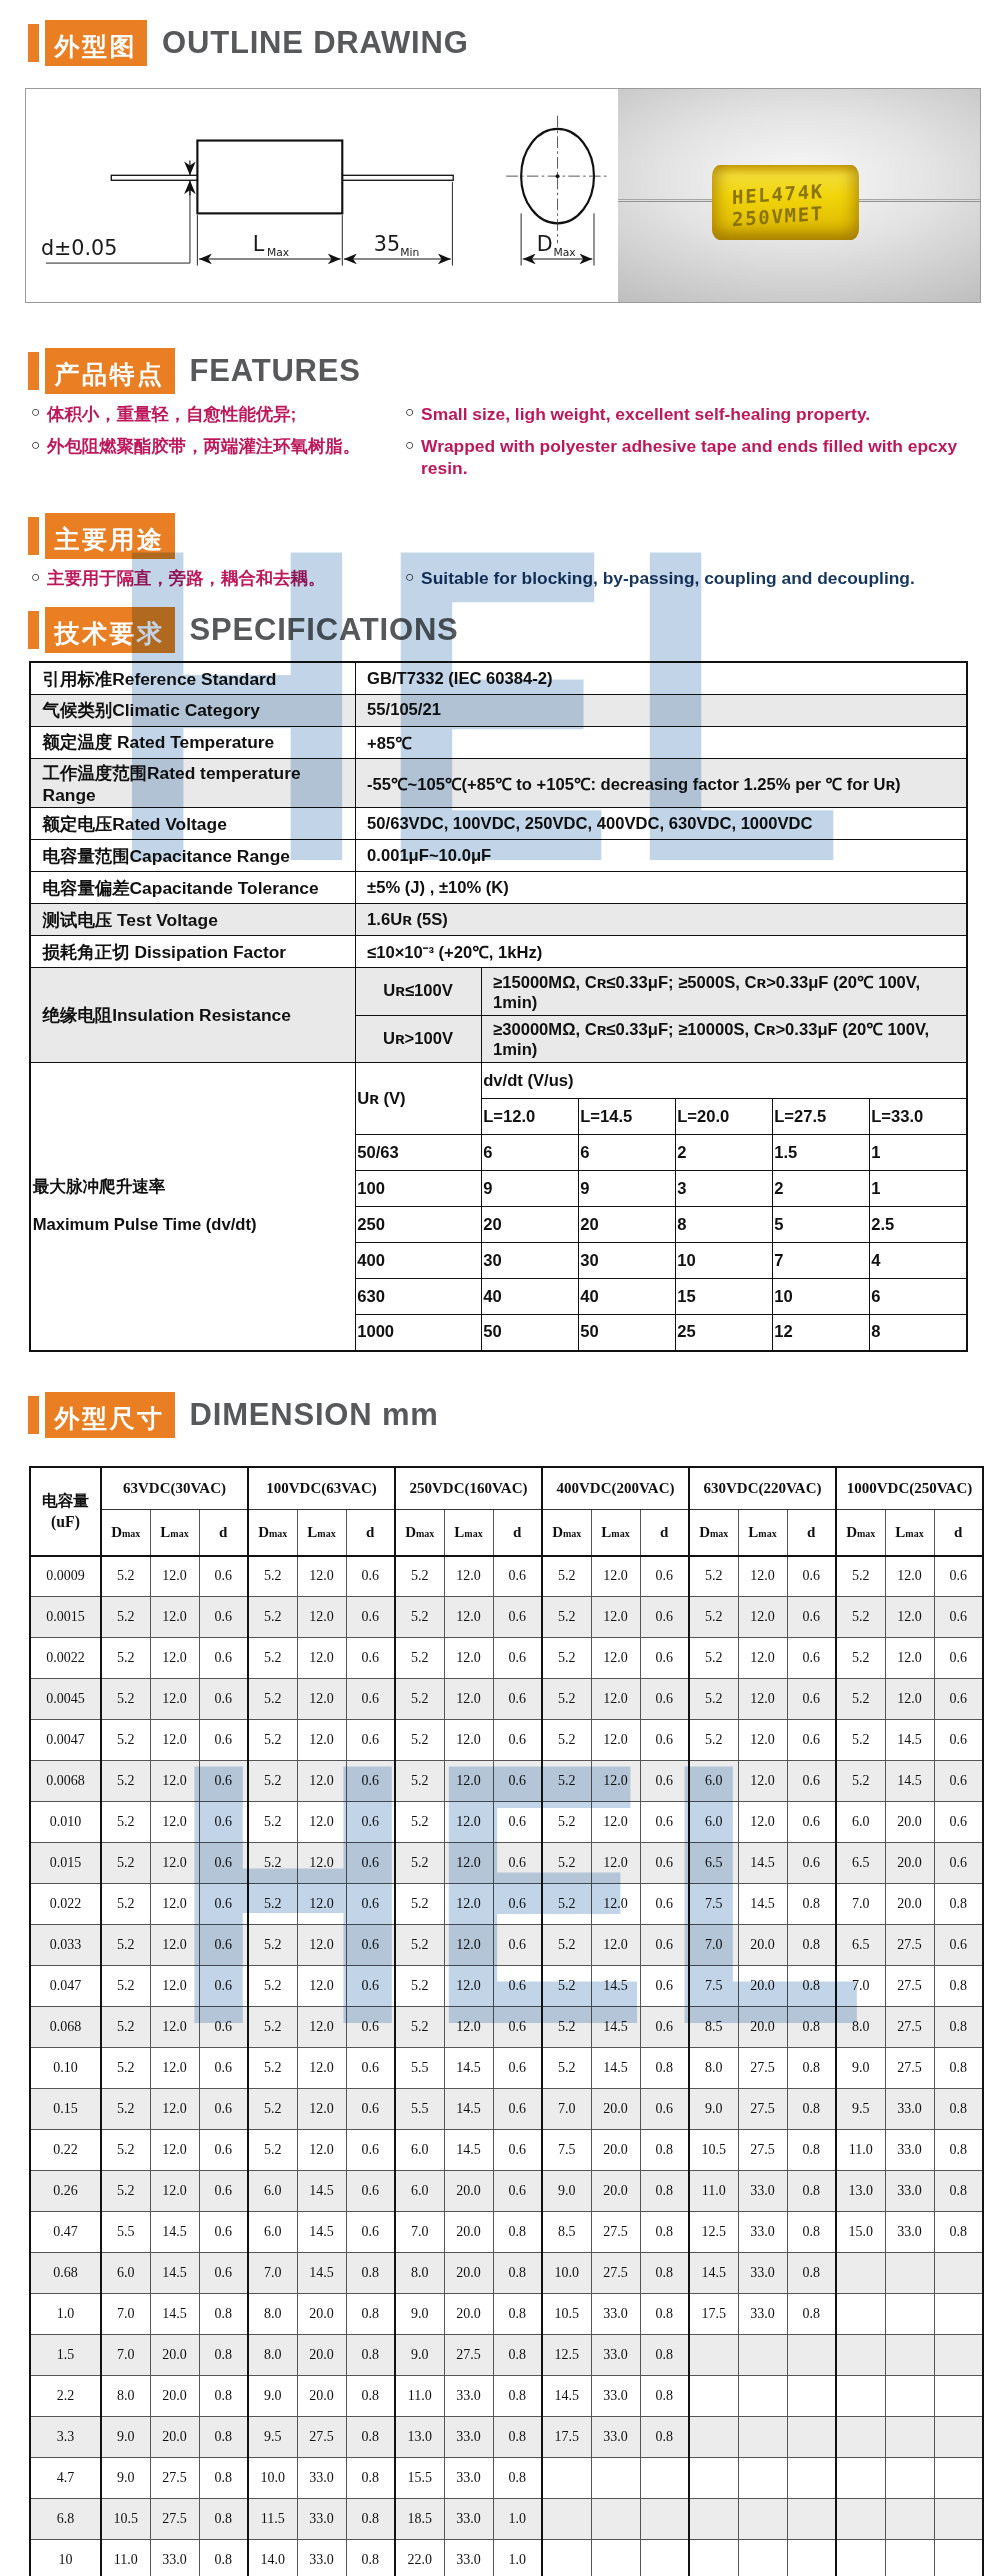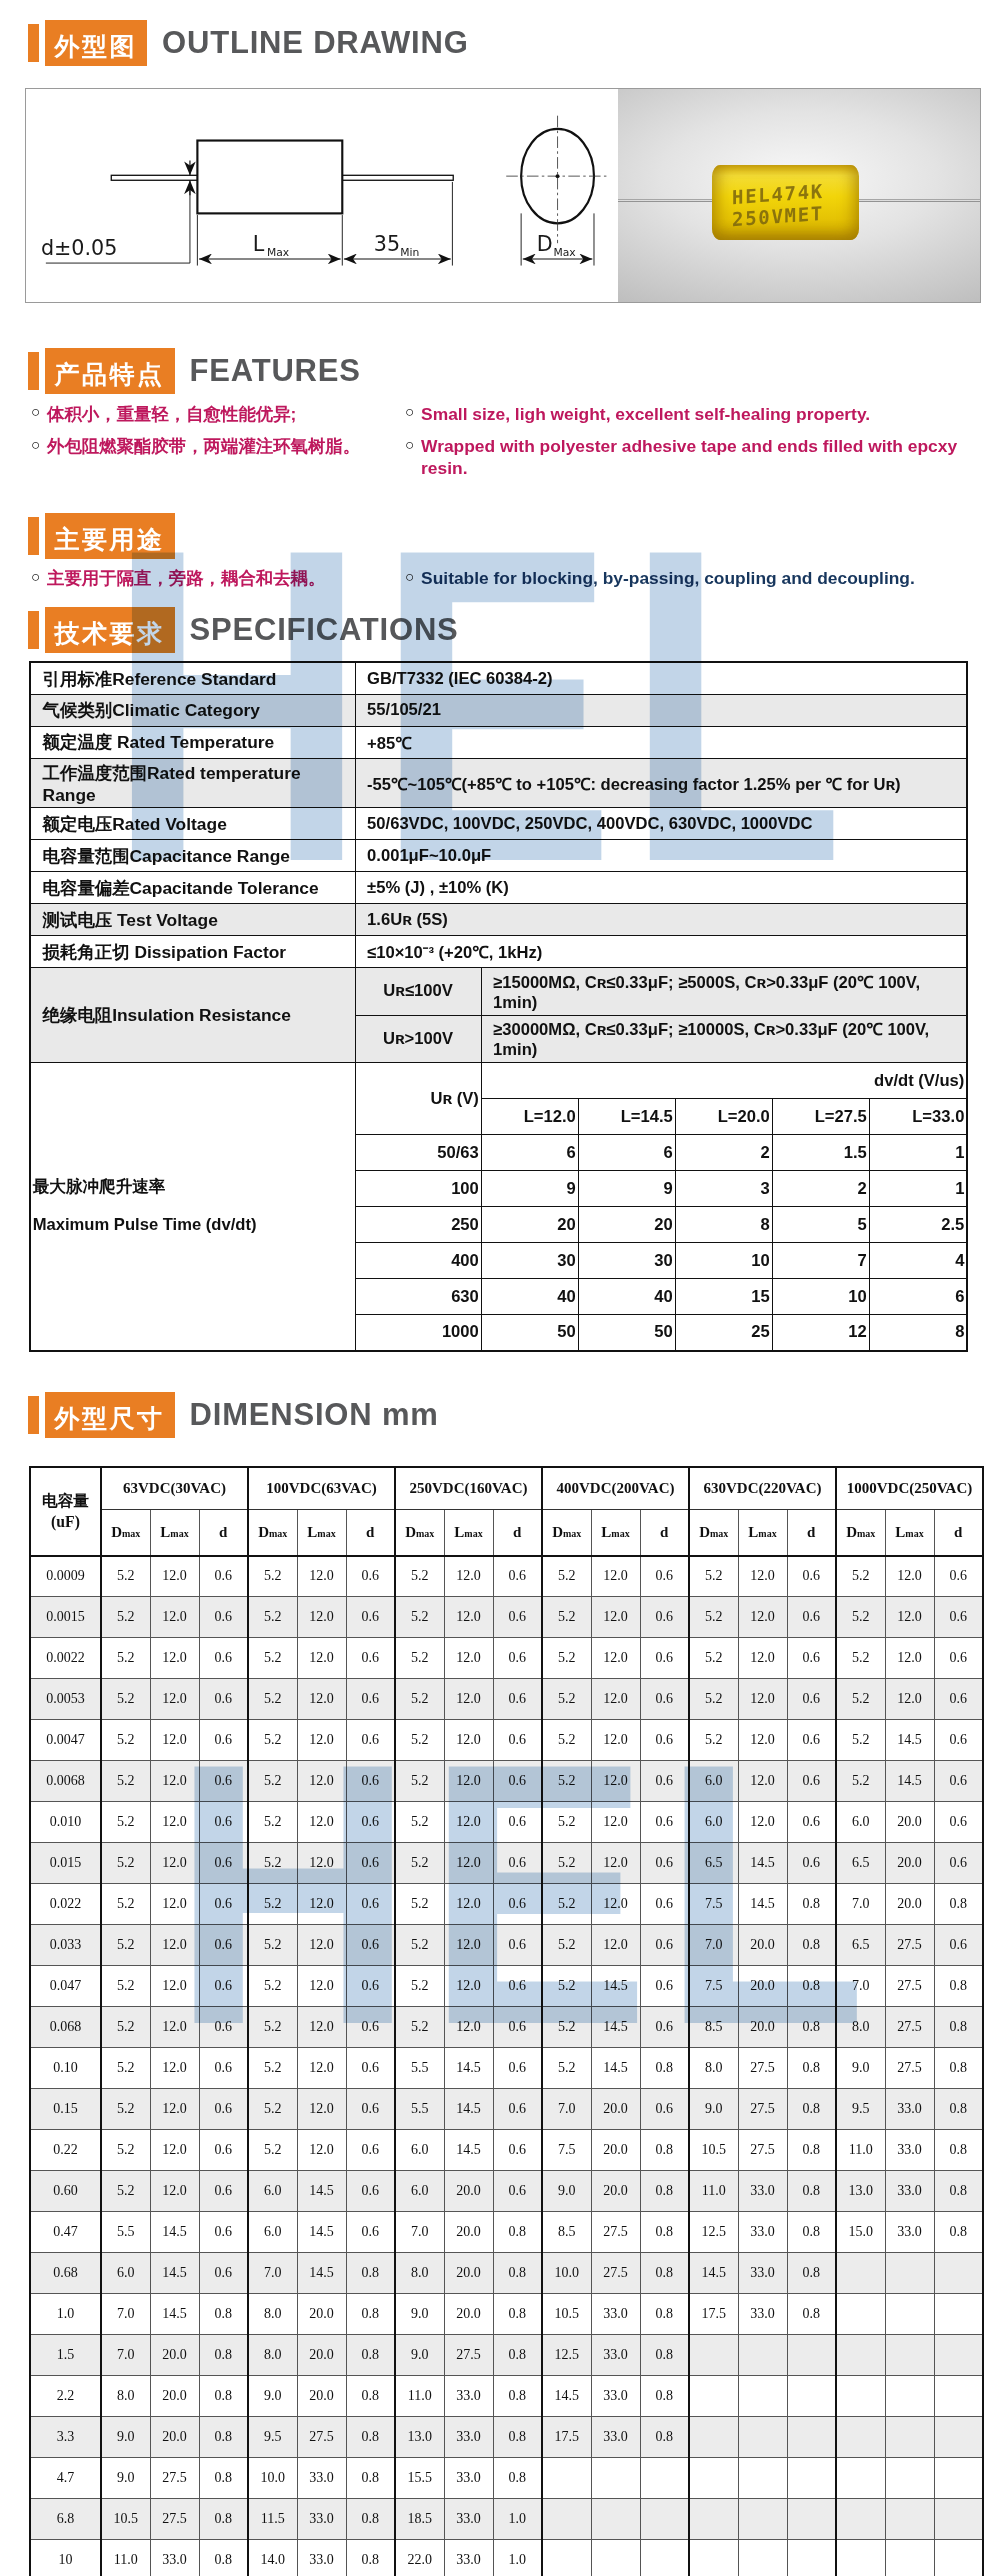--- a/index.html
+++ b/index.html
@@ -65,21 +65,21 @@
     border-collapse:collapse; table-layout:fixed;
     margin:11.6px 0 0 29px; width:936px;
     border:2.5px solid #111; font-weight:bold; color:#111;
   }
   .spec-table td { border:1.7px solid #111; font-size:16.6px; height:32px; padding:1.7px 5px 1.7px 11.6px; }
   .spec-table td.lbl { font-size:17.4px; }
   .spec-table tr.shaded td, .spec-table td.shaded { background:#e9e9e9; }
   .spec-table td.cond { text-align:center; padding:1.7px 1.7px; }
   .spec-table td.center { text-align:center; padding:1.7px 1.7px; }
   .spec-table td.pulse-lbl { vertical-align:middle; font-size:16.6px; line-height:28px; }
-  .spec-table .pulse-body td { height:36px; text-align:right; padding:1.7px; }
+  .spec-table .pulse-body td { height:36px; text-align:left; padding:1.7px; }
   .spec-table .pulse-body td.urv { font-size:16.6px; }
 
   
   .dim-table {
     border-collapse:collapse; table-layout:fixed;
     margin:31px 0 0 29px; width:954px;
     border:2.5px solid #111; font-family:"Liberation Serif", serif; color:#111;
   }
   .dim-table td { border:0.8px solid #555; border-top:1.7px solid #1a1a1a; text-align:center; font-size:14px; }
   .dim-table .hrow1 td { height:43px; border-bottom:0.8px solid #333; font-weight:bold; font-size:15px; }
@@ -450,21 +450,21 @@
         <td>12.0</td>
         <td>0.6</td>
         <td class="gstart">5.2</td>
         <td>12.0</td>
         <td>0.6</td>
         <td class="gstart">5.2</td>
         <td>12.0</td>
         <td>0.6</td>
       </tr>
       <tr class="alt">
-        <td class="capcol">0.0053</td>
+        <td class="capcol">0.0045</td>
         <td class="gstart">5.2</td>
         <td>12.0</td>
         <td>0.6</td>
         <td class="gstart">5.2</td>
         <td>12.0</td>
         <td>0.6</td>
         <td class="gstart">5.2</td>
         <td>12.0</td>
         <td>0.6</td>
         <td class="gstart">5.2</td>
@@ -702,21 +702,21 @@
         <td>20.0</td>
         <td>0.8</td>
         <td class="gstart">10.5</td>
         <td>27.5</td>
         <td>0.8</td>
         <td class="gstart">11.0</td>
         <td>33.0</td>
         <td>0.8</td>
       </tr>
       <tr class="alt">
-        <td class="capcol">0.60</td>
+        <td class="capcol">0.26</td>
         <td class="gstart">5.2</td>
         <td>12.0</td>
         <td>0.6</td>
         <td class="gstart">6.0</td>
         <td>14.5</td>
         <td>0.6</td>
         <td class="gstart">6.0</td>
         <td>20.0</td>
         <td>0.6</td>
         <td class="gstart">9.0</td>

